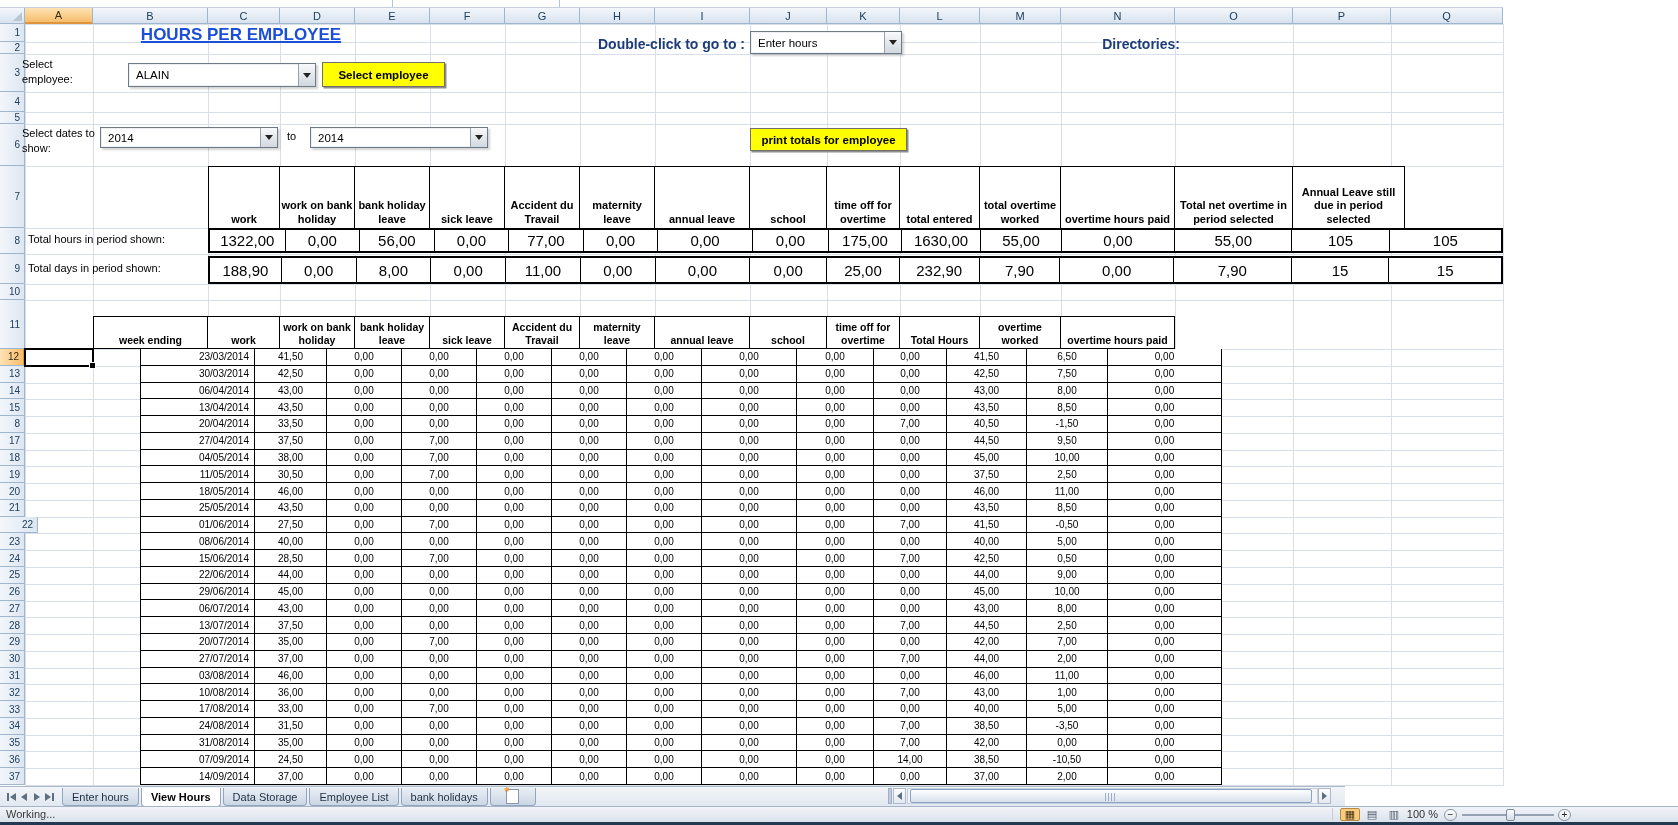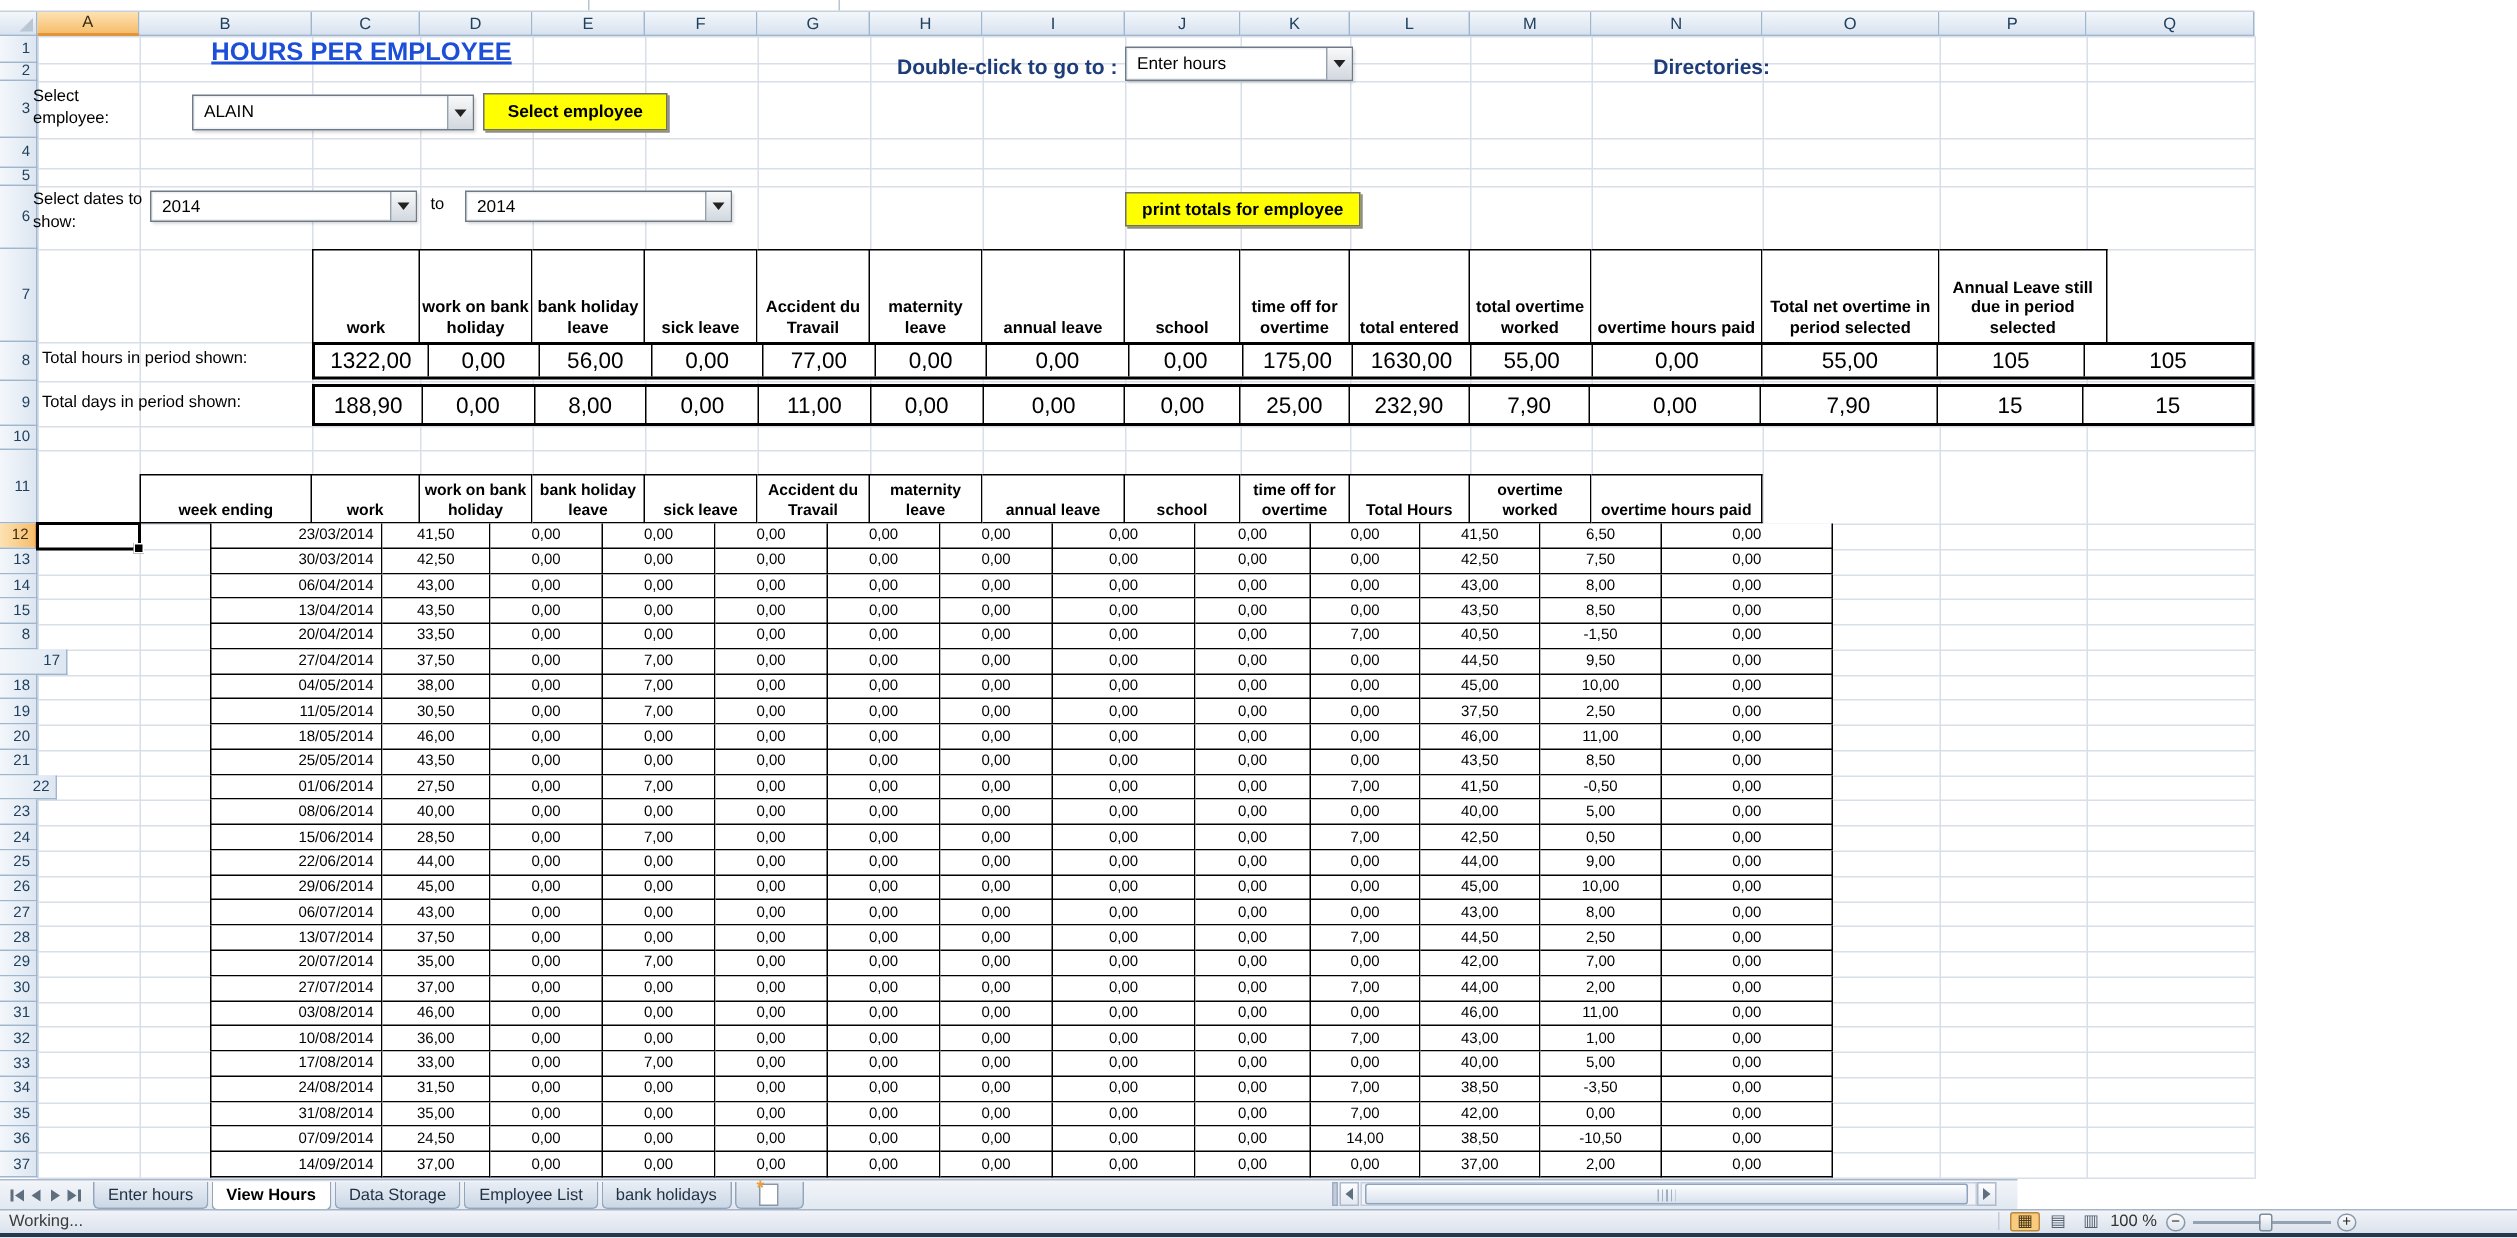--- a/index.html
+++ b/index.html
@@ -160,21 +160,21 @@
       <div class="rowhdr" style="position: absolute; left: 0px; top: 166px; width: 25px; height: 62px;">7</div>
       <div class="rowhdr" style="position: absolute; left: 0px; top: 228px; width: 25px; height: 26px;">8</div>
       <div class="rowhdr" style="position: absolute; left: 0px; top: 254px; width: 25px; height: 30px;">9</div>
       <div class="rowhdr" style="position: absolute; left: 0px; top: 284px; width: 25px; height: 16px;">10</div>
       <div class="rowhdr" style="position: absolute; left: 0px; top: 300px; width: 25px; height: 49px;">11</div>
       <div class="rowhdr sel" style="position: absolute; left: 0px; top: 349px; width: 25px; height: 16.77px;">12</div>
       <div class="rowhdr" style="position: absolute; left: 0px; top: 365.77px; width: 25px; height: 16.77px;">13</div>
       <div class="rowhdr" style="position: absolute; left: 0px; top: 382.54px; width: 25px; height: 16.77px;">14</div>
       <div class="rowhdr" style="position: absolute; left: 0px; top: 399.31px; width: 25px; height: 16.77px;">15</div>
       <div class="rowhdr" style="position: absolute; left: 0px; top: 416.08px; width: 25px; height: 16.77px;">8</div>
-      <div class="rowhdr" style="position: absolute; left: 0px; top: 432.85px; width: 45px; height: 16.77px;">17</div>
+      <div class="rowhdr" style="position: absolute; left: 0px; top: 432.85px; width: 25px; height: 16.77px;">17</div>
       <div class="rowhdr" style="position: absolute; left: 0px; top: 449.62px; width: 25px; height: 16.77px;">18</div>
       <div class="rowhdr" style="position: absolute; left: 0px; top: 466.39px; width: 25px; height: 16.77px;">19</div>
       <div class="rowhdr" style="position: absolute; left: 0px; top: 483.16px; width: 25px; height: 16.77px;">20</div>
       <div class="rowhdr" style="position: absolute; left: 0px; top: 499.93px; width: 25px; height: 16.77px;">21</div>
       <div class="rowhdr" style="position: absolute; left: 0px; top: 516.7px; width: 38px; height: 16.77px;">22</div>
       <div class="rowhdr" style="position: absolute; left: 0px; top: 533.47px; width: 25px; height: 16.77px;">23</div>
       <div class="rowhdr" style="position: absolute; left: 0px; top: 550.24px; width: 25px; height: 16.77px;">24</div>
       <div class="rowhdr" style="position: absolute; left: 0px; top: 567.01px; width: 25px; height: 16.77px;">25</div>
       <div class="rowhdr" style="position: absolute; left: 0px; top: 583.78px; width: 25px; height: 16.77px;">26</div>
       <div class="rowhdr" style="position: absolute; left: 0px; top: 600.55px; width: 25px; height: 16.77px;">27</div>

